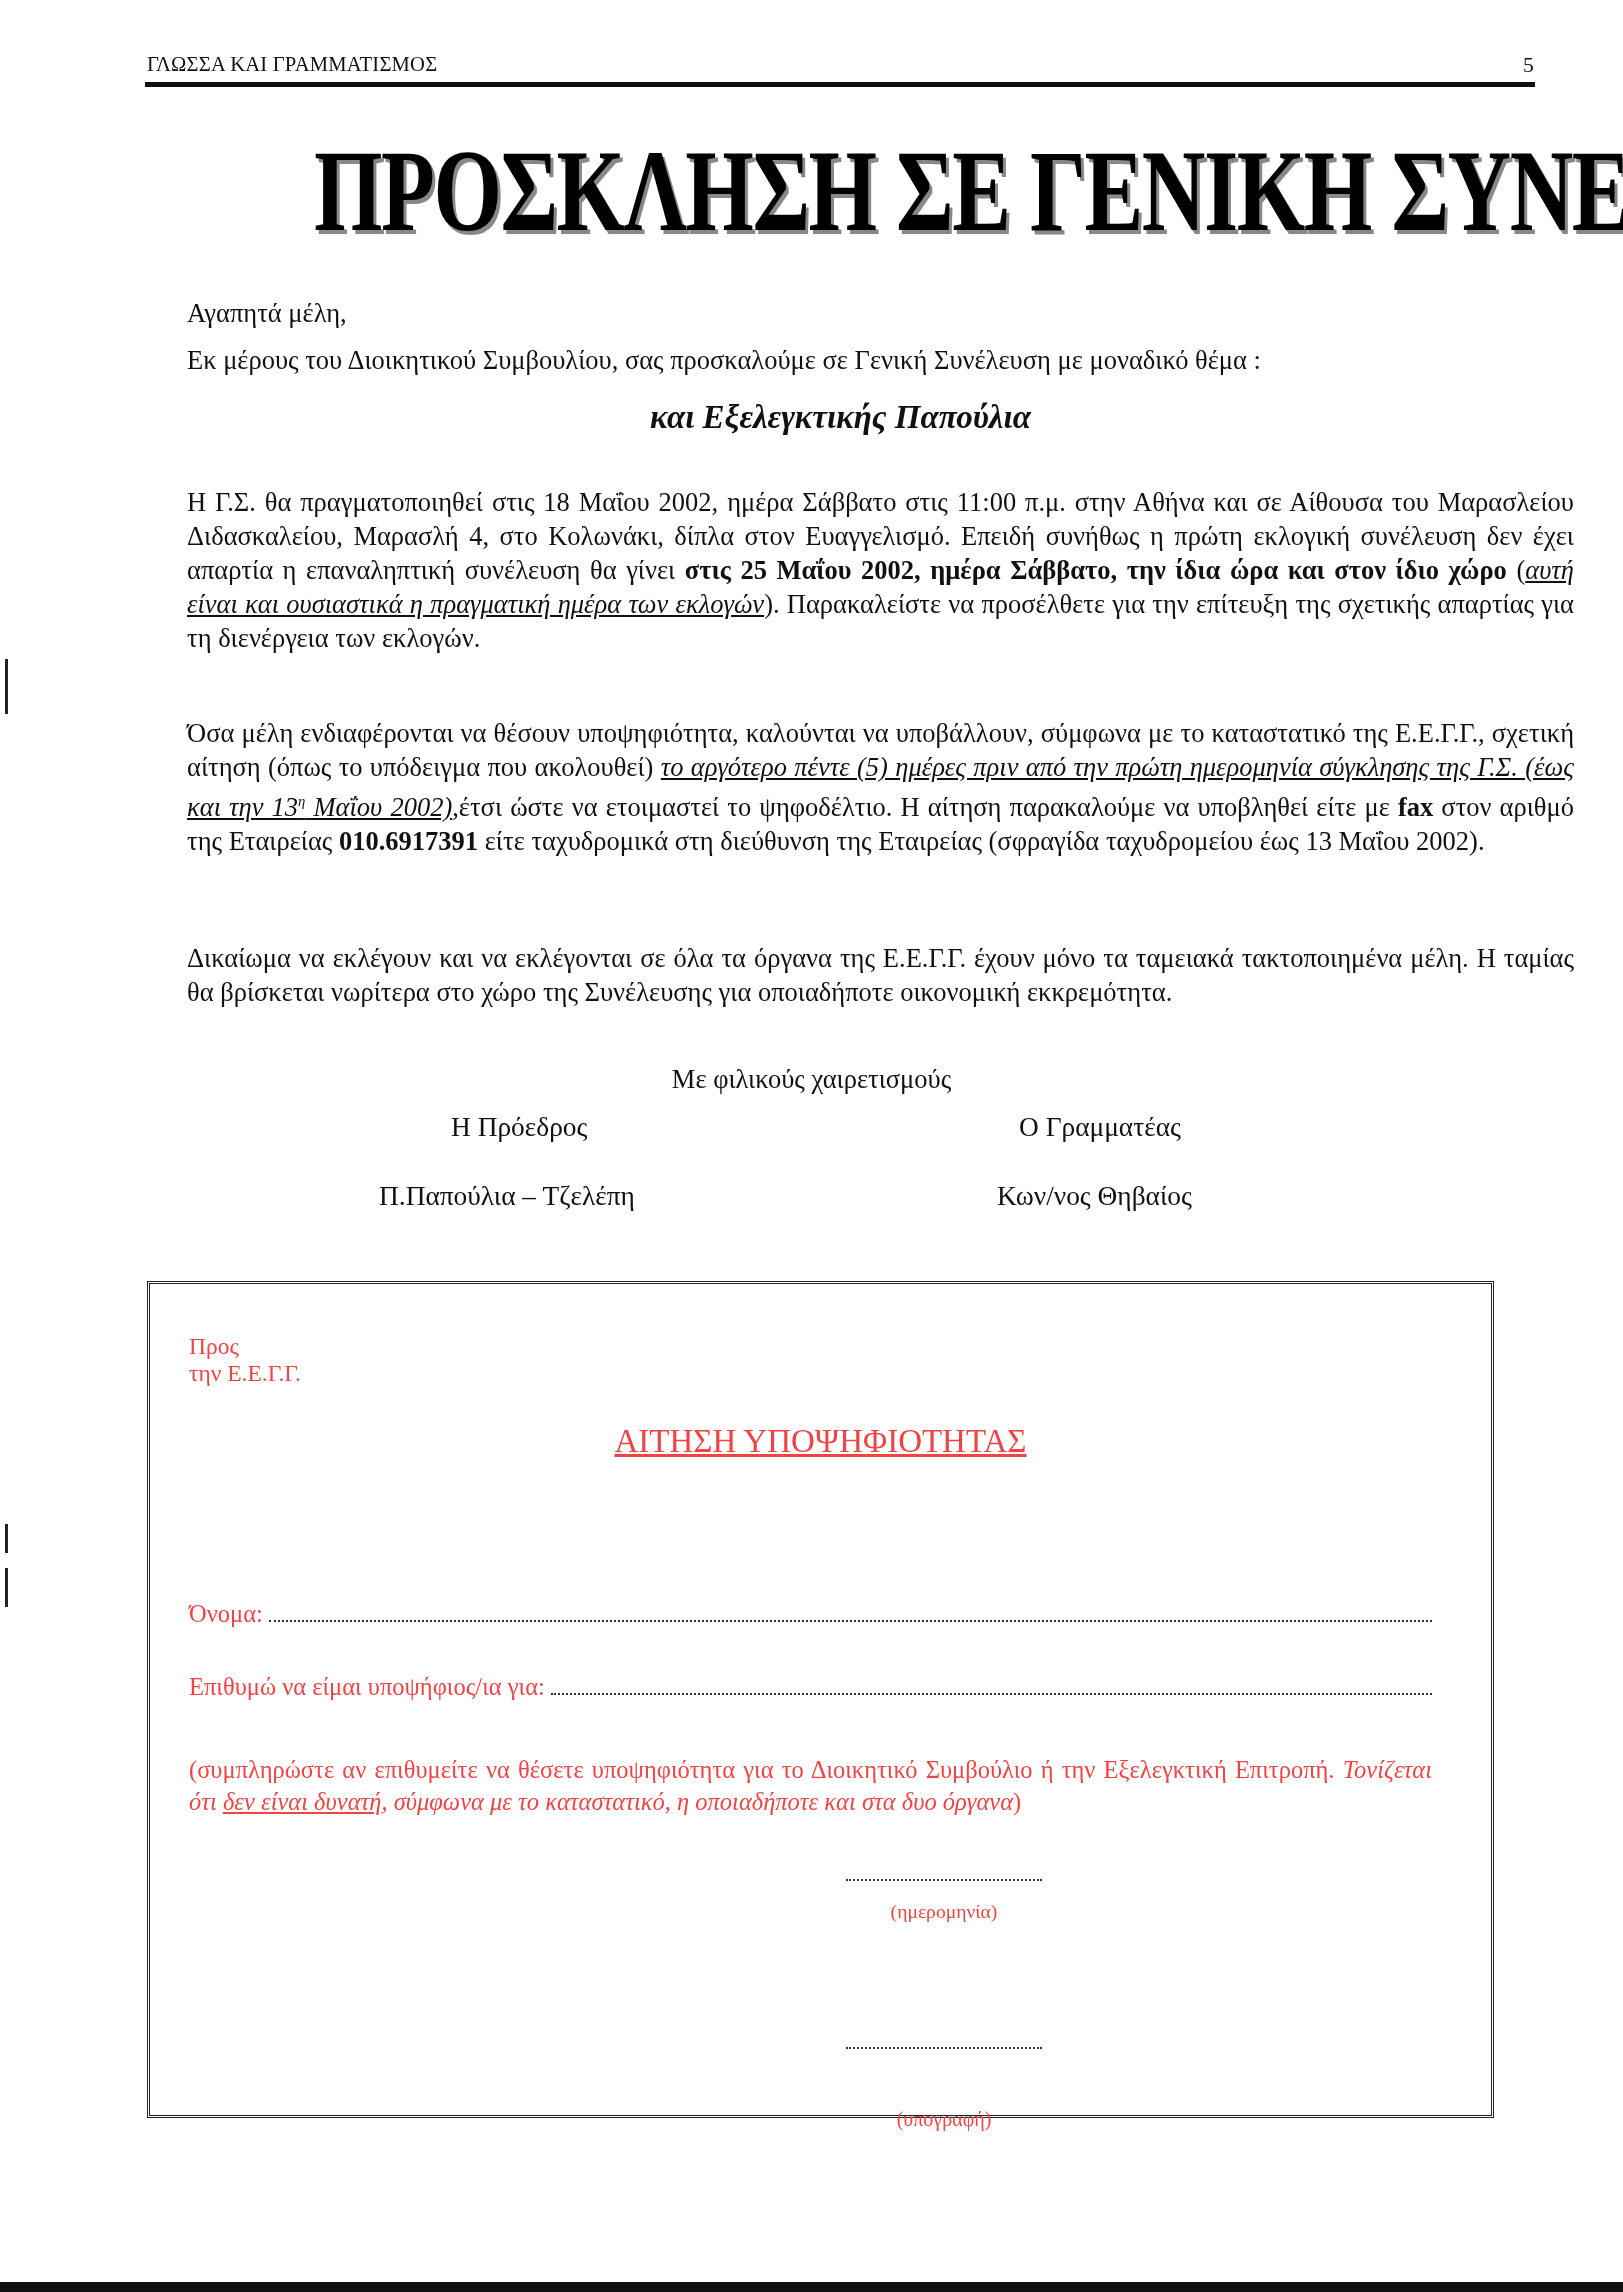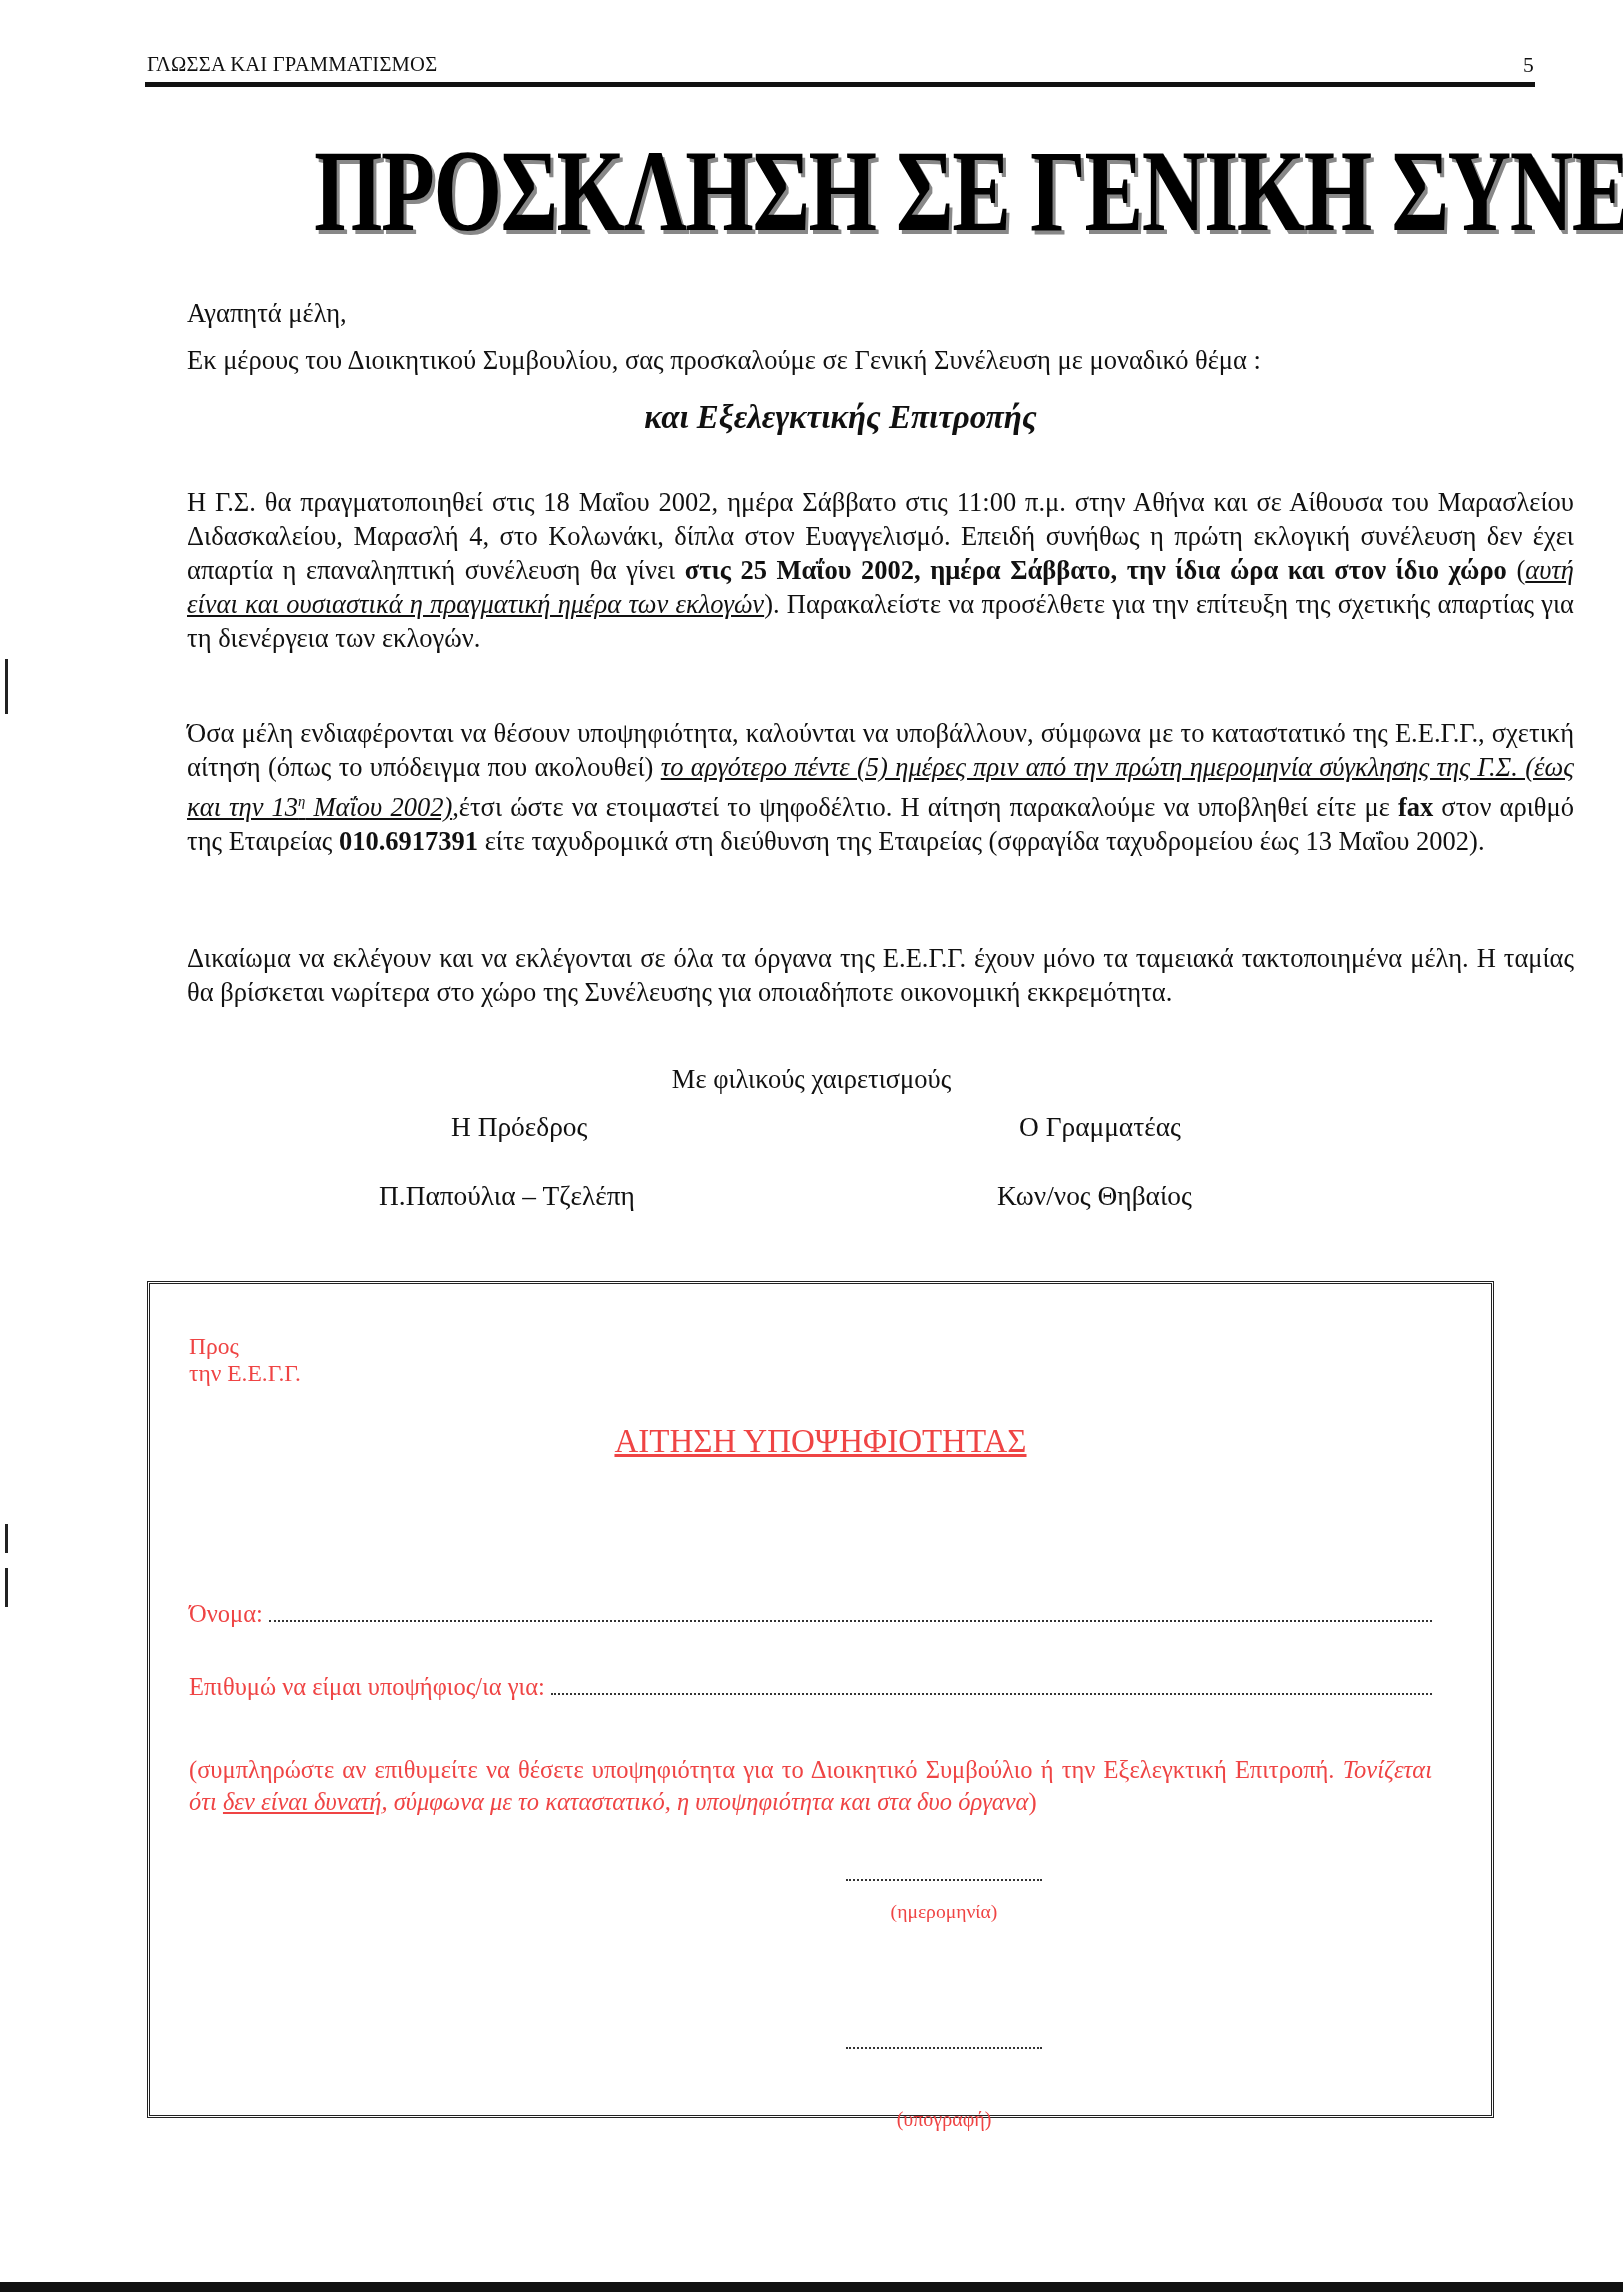--- a/index.html
+++ b/index.html
@@ -67,21 +67,21 @@
   <span class="right">5</span>
 </div>
 <div class="abs rule-top"></div>
 
 <div class="abs title">ΠΡΟΣΚΛΗΣΗ ΣΕ ΓΕΝΙΚΗ ΣΥΝΕΛΕΥΣΗ</div>
 
 <div class="abs body greet">Αγαπητά μέλη,</div>
 <div class="abs body intro">Εκ μέρους του Διοικητικού Συμβουλίου, σας προσκαλούμε σε Γενική Συνέλευση με μοναδικό θέμα :</div>
 
 <div class="abs subject">
-  <div>και Εξελεγκτικής Επιτροπής</div>
+  <div>και Εξελεγκτικής Παπούλια</div>
 </div>
 
 <div class="abs body para1">
   <p>
     <span>Η Γ.Σ. θα πραγματοποιηθεί στις 18 Μαΐου 2002, ημέρα Σάββατο στις 11:00 π.μ. στην Αθήνα και σε Αίθουσα του Μαρασλείου Διδασκαλείου, Μαρασλή 4, στο Κολωνάκι, δίπλα στον Ευαγγελισμό. Επειδή συνήθως η πρώτη εκλογική συνέλευση δεν έχει απαρτία η επαναληπτική συνέλευση θα γίνει </span><span class="b">στις 25 Μαΐου 2002, ημέρα Σάββατο, την ίδια ώρα και στον ίδιο χώρο</span><span> (</span><span class="i u">αυτή είναι και ουσιαστικά η πραγματική ημέρα των εκλογών</span><span>). Παρακαλείστε να προσέλθετε για την επίτευξη της σχετικής απαρτίας για τη διενέργεια των εκλογών.</span>
   </p>
 </div>
 
 <div class="abs body para2">
   <p>
@@ -106,21 +106,21 @@
     <div class="abs field f2">
       <span class="lbl">Όνομα:</span>
       <span class="dots"></span>
     </div>
     <div class="abs field f3">
       <span class="lbl">Επιθυμώ να είμαι υποψήφιος/ια για:</span>
       <span class="dots"></span>
     </div>
 
     <div class="abs note">
-      <span>(συμπληρώστε αν επιθυμείτε να θέσετε υποψηφιότητα για το Διοικητικό Συμβούλιο ή την Εξελεγκτική Επιτροπή. </span><span class="i">Τονίζεται ότι </span><span class="i u">δεν είναι δυνατή</span><span class="i">, σύμφωνα με το καταστατικό, η υποψηφιότητα και στα δυο όργανα</span><span>)</span>
+      <span>(συμπληρώστε αν επιθυμείτε να θέσετε υποψηφιότητα για το Διοικητικό Συμβούλιο ή την Εξελεγκτική Επιτροπή. </span><span class="i">Τονίζεται ότι </span><span class="i u">δεν είναι δυνατή</span><span class="i">, σύμφωνα με το καταστατικό, η οποιαδήποτε και στα δυο όργανα</span><span>)</span>
     </div>
 
     <div class="abs dateline"></div>
     <div class="abs datelbl">(ημερομηνία)</div>
     <div class="abs signline"></div>
     <div class="abs signlbl">(υπογραφή)</div>
   </div>
 </div>
 
 <div class="abs edge-mark" style="top:659px;height:55px;"></div>

